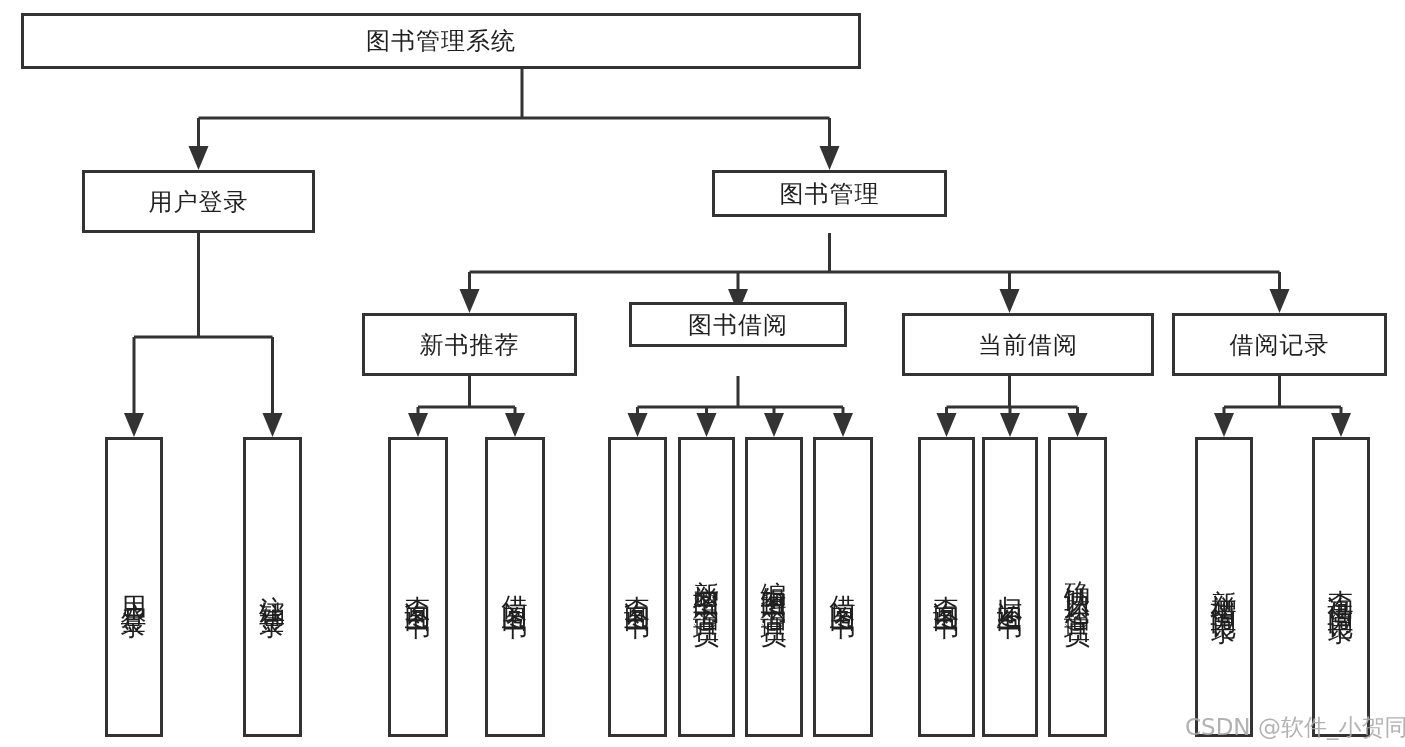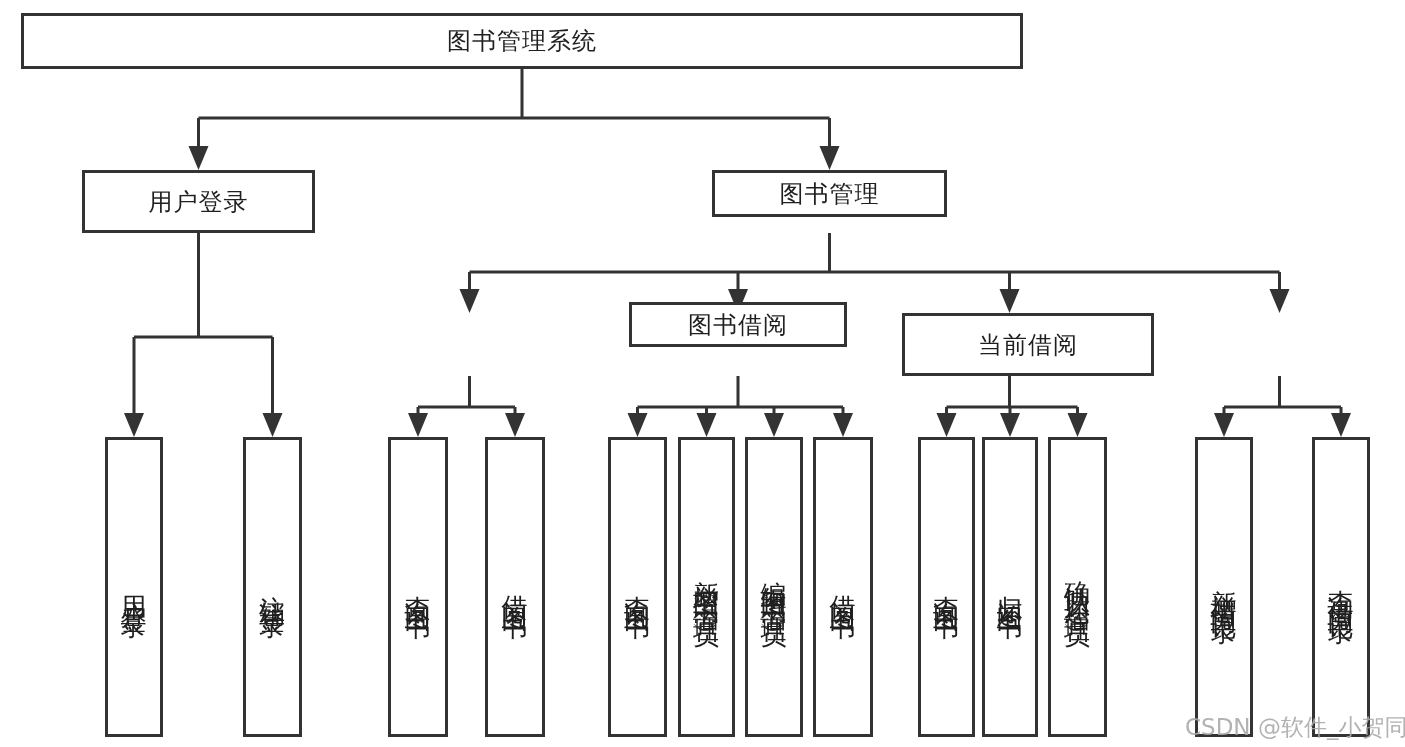--- a/index.html
+++ b/index.html
@@ -92,36 +92,42 @@
     <polygon points="696.5,413 716.5,413 706.5,437"></polygon>
     <polygon points="764,413 784,413 774,437"></polygon>
     <polygon points="833,413 853,413 843,437"></polygon>
     <polygon points="936.5,413 956.5,413 946.5,437"></polygon>
     <polygon points="1000,413 1020,413 1010,437"></polygon>
     <polygon points="1067.5,413 1087.5,413 1077.5,437"></polygon>
     <polygon points="1214,413 1234,413 1224,437"></polygon>
     <polygon points="1331,413 1351,413 1341,437"></polygon>
   </svg>
 
-  <div class="node h" style="left:21px;top:13px;width:1002px;height:56px">
+  <div class="node h" style="left:21px;top:13px;width:840px;height:56px">
     <span>图书管理系统</span>
   </div>
 
   <div class="node h" style="left:82px;top:170px;width:233px;height:63px">
     <span>用户登录</span>
   </div>
   <div class="node h" style="left:712px;top:170px;width:235px;height:47px">
     <span>图书管理</span>
   </div>
 
+  <div class="node h" style="left:362px;top:313px;width:215px;height:63px">
+    <span>新书推荐</span>
+  </div>
   <div class="node h" style="left:629px;top:302px;width:218px;height:45px">
     <span>图书借阅</span>
   </div>
   <div class="node h" style="left:902px;top:313px;width:252px;height:63px">
     <span>当前借阅</span>
+  </div>
+  <div class="node h" style="left:1172px;top:313px;width:215px;height:63px">
+    <span>借阅记录</span>
   </div>
 
   <div class="node v" style="left:105px;top:437px;width:58px;height:300px">
     <span>用户登录</span>
   </div>
   <div class="node v" style="left:243px;top:437px;width:59px;height:300px">
     <span>注销登录</span>
   </div>
 
   <div class="node v" style="left:388px;top:437px;width:60px;height:300px">

